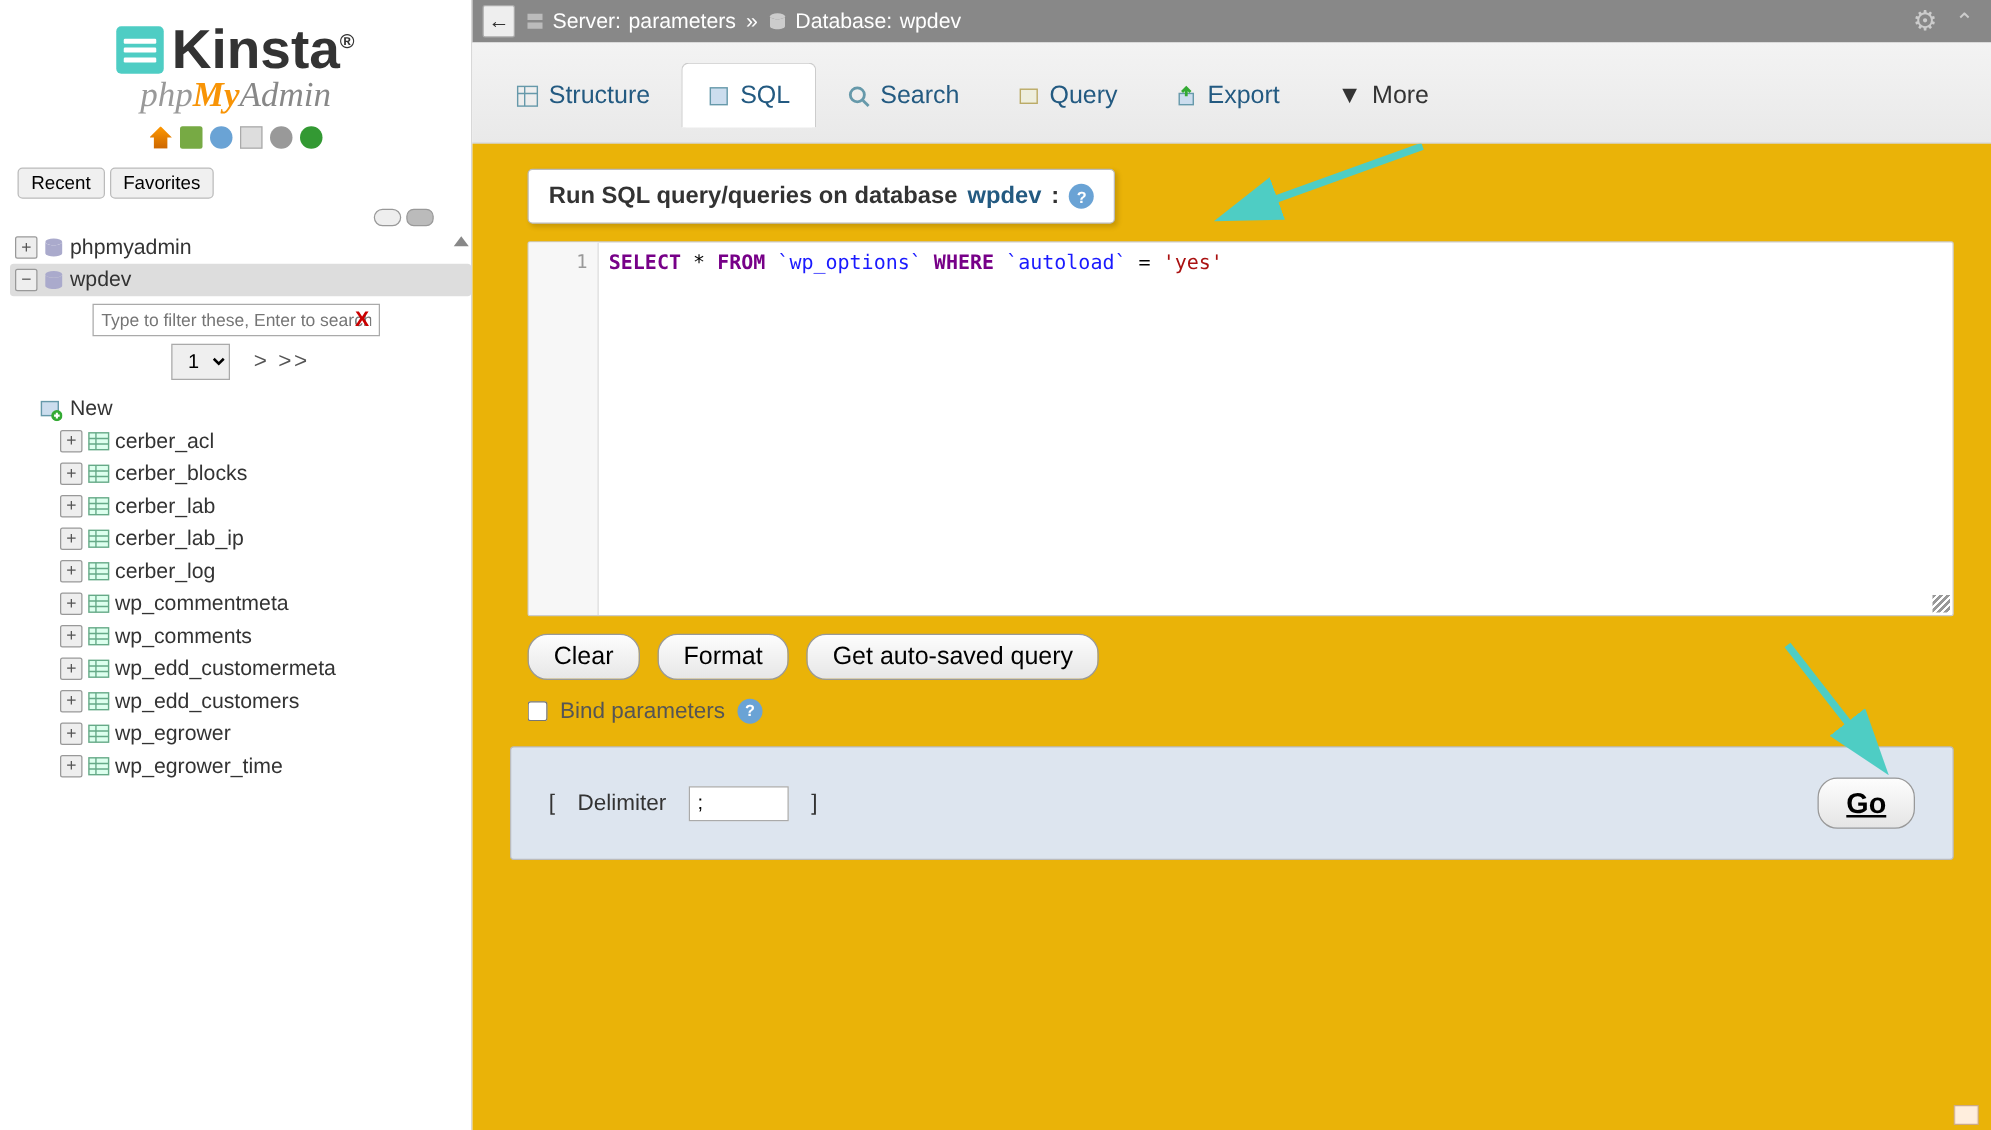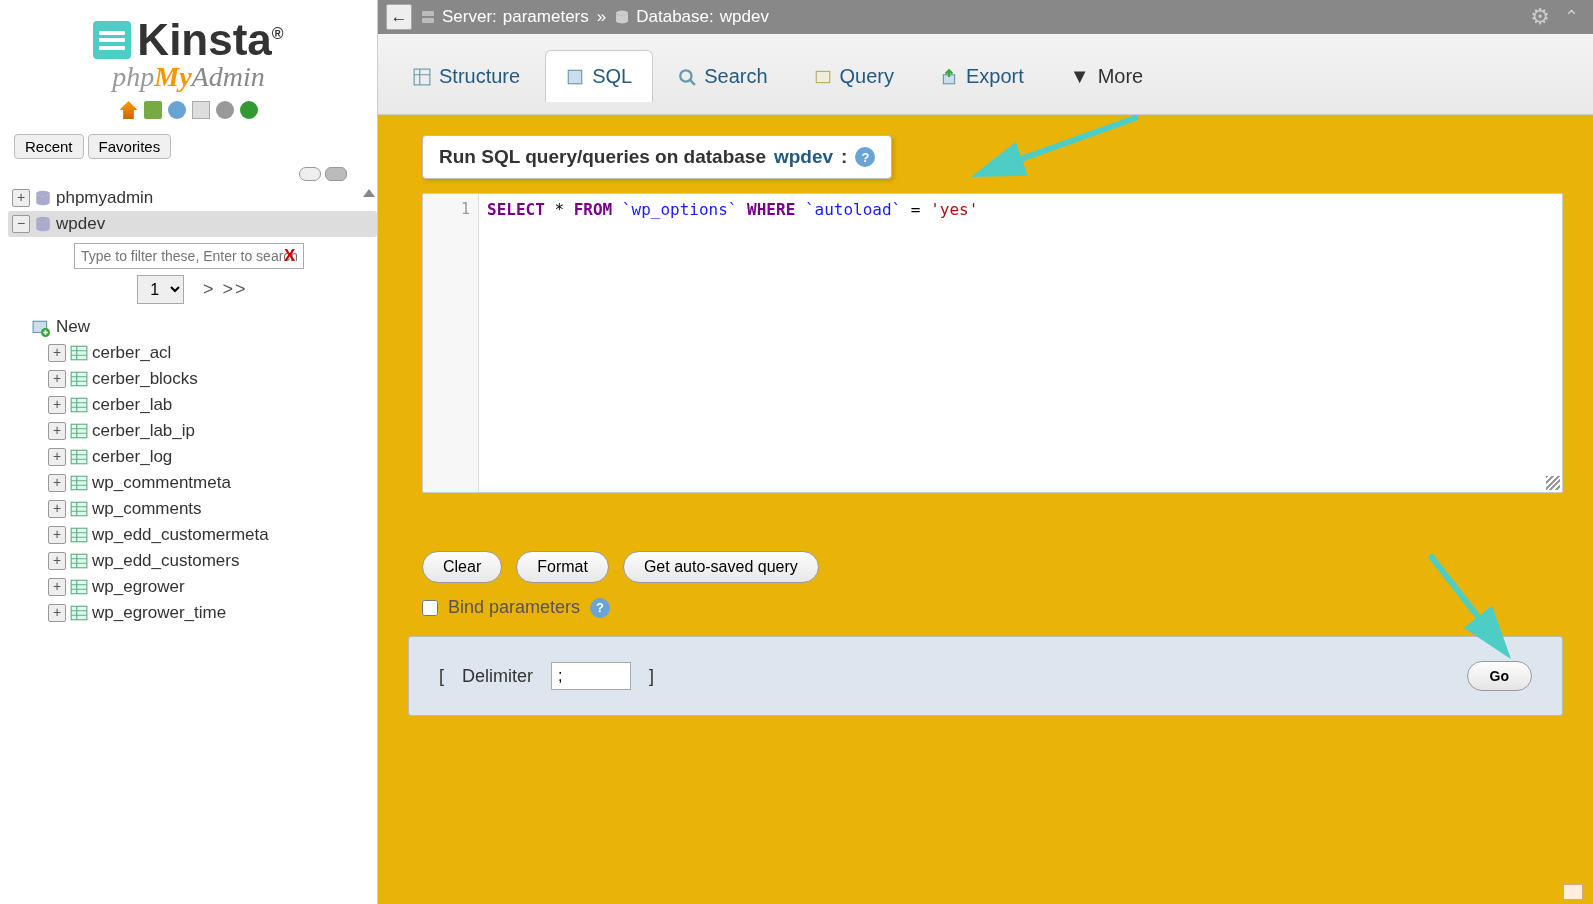--- a/index.html
+++ b/index.html
@@ -59,30 +59,30 @@
   .editor-wrap{ margin:0 0 14px 14px; background:#fff; border:1px solid #ccc; border-radius:2px; display:flex; height:300px; position:relative;}
   .gutter{ width:56px; background:#f7f7f7; border-right:1px solid #ddd; text-align:right; padding:6px 8px 0 0; color:#999; font-family:monospace; font-size:15px;}
   .code{ flex:1; padding:6px 8px; font-family:monospace; font-size:16px; white-space:pre; }
   .kw{ color:#708; font-weight:bold;}
   .op{ color:#000;}
   .ident{ color:#1a1aff;}
   .str{ color:#a11;}
   .resize-handle{position:absolute;right:2px;bottom:2px;width:14px;height:14px;background:repeating-linear-gradient(135deg,#999 0 2px,transparent 2px 4px);cursor:se-resize;}
 
   .btn-row{ margin:2px 0 14px 14px; display:flex; gap:14px;}
-  .btn{ background:linear-gradient(#fdfdfd,#e7e7e7); border:1px solid #999; border-radius:16px; padding:6px 20px; font-size:16px; cursor:pointer;margin-top:44px;}
+  .btn{ background:linear-gradient(#fdfdfd,#e7e7e7); border:1px solid #999; border-radius:16px; padding:6px 20px; font-size:20px; cursor:pointer;}
   .bind-row{ margin:0 0 18px 14px; display:flex; align-items:center; gap:10px; font-size:18px; color:#555;}
   .checkbox{ width:16px;height:16px; }
 
   .footer-box{ background:#dde5ef; border:1px solid #bbb; margin:8px 0 0 0; padding:24px 30px; display:flex; align-items:center; gap:18px; position:relative; border-radius:3px;}
   .delim-label{ font-size:18px; color:#333;}
   .delim-input{ width:80px; border:1px solid #aaa; padding:4px 6px; font-size:16px;}
   .footer-checks{ display:grid; grid-template-columns:auto auto; gap:10px 30px; font-size:18px; margin-left:20px;}
   .footer-checks label{display:flex;align-items:center;gap:8px;}
-  .go-btn{ margin-left:auto; background:linear-gradient(#fdfdfd,#e5e5e5); border:1px solid #999; border-radius:16px; padding:6px 22px; font-size:14px; font-weight:bold; cursor:pointer;}
+  .go-btn{ margin-left:auto; background:linear-gradient(#fdfdfd,#e5e5e5); border:1px solid #999; border-radius:16px; padding:6px 22px; font-size:23px; font-weight:bold; cursor:pointer;text-decoration:underline;}
 
   .arrow{ position:absolute; pointer-events:none;}
   .arrow svg{display:block;}
 
   .console-tab{position:fixed;right:10px;bottom:4px;width:20px;height:16px;background:#fed;border:1px solid #ca8;}
 
   
   .i-db{fill:#aac;}
 </style>
 </head>

